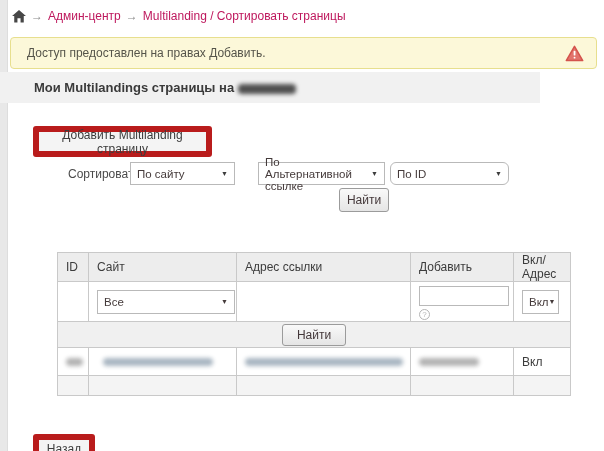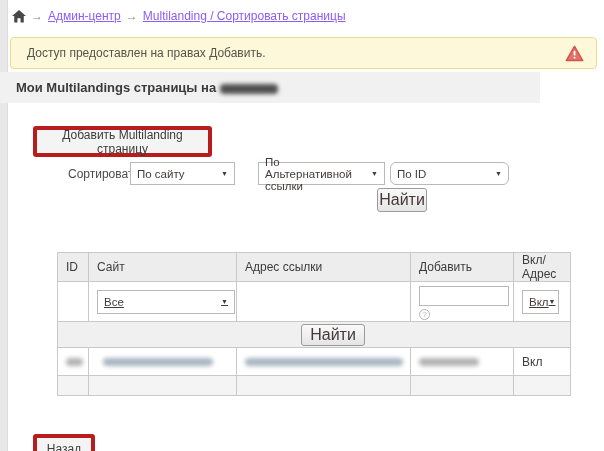--- a/index.html
+++ b/index.html
@@ -6,46 +6,46 @@
   html,body { width:604px; height:451px; overflow:hidden; background:#fff;
     font-family:"Liberation Sans", sans-serif; color:#3c3c3c; }
   .page { position:relative; width:604px; height:451px; background:#fff; }
 
   .left-strip { position:absolute; left:0; top:0; width:8px; height:451px;
     background:#e8e8e8; border-right:1px solid #ddd; }
 
   
   .breadcrumb { position:absolute; left:12px; top:9px; font-size:12px;
     display:flex; align-items:center; gap:5px; white-space:nowrap; }
-  .breadcrumb a { color:#8b5cf6; text-decoration:underline; cursor:pointer; }
+  .breadcrumb a { color:#be185d; cursor:pointer; }
   .crumb-sep { color:#8a8a8a; font-size:12px; }
   .home-icon svg { display:block; }
 
   
   .notice { position:absolute; left:10px; top:37px; width:587px; height:32px;
     background:#fcf8d9; border:1px solid #e7df8e; border-radius:4px;
     display:flex; align-items:center; }
   .notice-text { font-size:12px; color:#55544a; margin-left:16px; flex:1; }
   .warning-icon { margin-right:12px; display:flex; }
 
   
   .title-band { position:absolute; left:0; top:72px; width:540px; height:31px;
-    background:#f1f1f1; display:flex; align-items:center; }
+    background:#f1f1f1; display:flex; align-items:center;padding-left:18px; }
   .title-band .ttl { font-size:13px; font-weight:bold; color:#3a3a3a; margin-left:16px; }
   .blur { display:inline-block; border-radius:4px; filter:blur(2px); vertical-align:middle; }
   .blur.dark { background:#4f4f4f; height:10px; }
   .blur.gray { background:#b3b3b3; height:8px; }
   .blur.linkish { background:#a9b6c2; height:8px; }
 
   
   .btn { display:inline-flex; align-items:center; justify-content:center;
-    background:#f4f4f4; border:4px solid #b91c1c; border-radius:3px;
+    background:#f4f4f4; border:6px solid #b91c1c; border-radius:3px;
     font-size:12px; color:#3c3c3c; cursor:pointer; }
   .btn.classic { background:linear-gradient(#f9f9f9,#e5e5e5); border:1px solid #9b9b9b;
-    border-radius:3px; font-size:16px; color:#44383a;margin-left:38px; }
+    border-radius:3px; font-size:12px; color:#44383a; }
 
   .add-btn { position:absolute; left:33px; top:126px; width:179px; height:31px; }
   .back-btn { position:absolute; left:33px; top:434px; width:62px; height:30px; }
 
   
   .sort-label { position:absolute; left:68px; top:167px; font-size:12px; color:#4a4a4a; }
   .sel { position:absolute; height:23px; background:#fff; border:1px solid #b9b9b9;
     display:flex; align-items:center; font-size:11.5px; color:#443a3a;
     padding:0 6px; cursor:pointer; }
   .sel .arrow { margin-left:auto; font-size:7px; color:#3c3c3c; padding-left:6px; }
@@ -64,21 +64,21 @@
   tr.hdr { height:26px; background:#ededed; }
   tr.filter { height:40px; background:#fff; }
   tr.findrow { height:26px; background:#f0f0f0; }
   tr.datarow { height:28px; background:#fff; }
   tr.emptyrow { height:20px; background:#f4f4f4; }
   .col-id { width:31px; } .col-site { width:148px; } .col-url { width:174px;margin-left:16px; }
   .col-title { width:103px; } .col-state { width:57px; }
 
   .cell-sel { position:relative; height:24px; background:#fff; border:1px solid #b9b9b9;
     display:flex; align-items:center; font-size:11.5px; color:#443a3a;
-    padding:0 6px; cursor:pointer;text-decoration:underline; }
+    padding:0 6px; cursor:pointer; }
   .site-filter { width:138px; margin:2px 0; }
   .state-filter { width:37px; }
   .title-filter-wrap { position:relative; padding-top:3px; }
   .title-input { width:90px; height:20px; border:1px solid #b9b9b9; background:#fff;
     font-size:11px; padding:0 4px; display:block; }
   .help-icon { display:inline-block; width:11px; height:11px; border:1px solid #b5b5b5;
     border-radius:50%; color:#b5b5b5; font-size:8px; line-height:10px;
     text-align:center; margin-top:2px; cursor:pointer; }
   .find-cell { text-align:center !important; padding:0 !important; }
   .find-mid { width:64px; height:22px; }
@@ -124,21 +124,21 @@
 
   <button class="btn add-btn">Добавить Multilanding страницу</button>
 
   <span class="sort-label">Сортировать:</span>
 
   <div class="sel sel-site">
     <span>По сайту</span>
     <span class="arrow">▼</span>
   </div>
   <div class="sel sel-alt">
-    <span>По Альтернативной ссылки</span>
+    <span>По Альтернативной ссылке</span>
     <span class="arrow">▼</span>
   </div>
   <div class="sel sel-id">
     <span>По ID</span>
     <span class="arrow">▼</span>
   </div>
   <button class="btn classic find-top">Найти</button>
 
   <table class="grid">
     <tbody>

